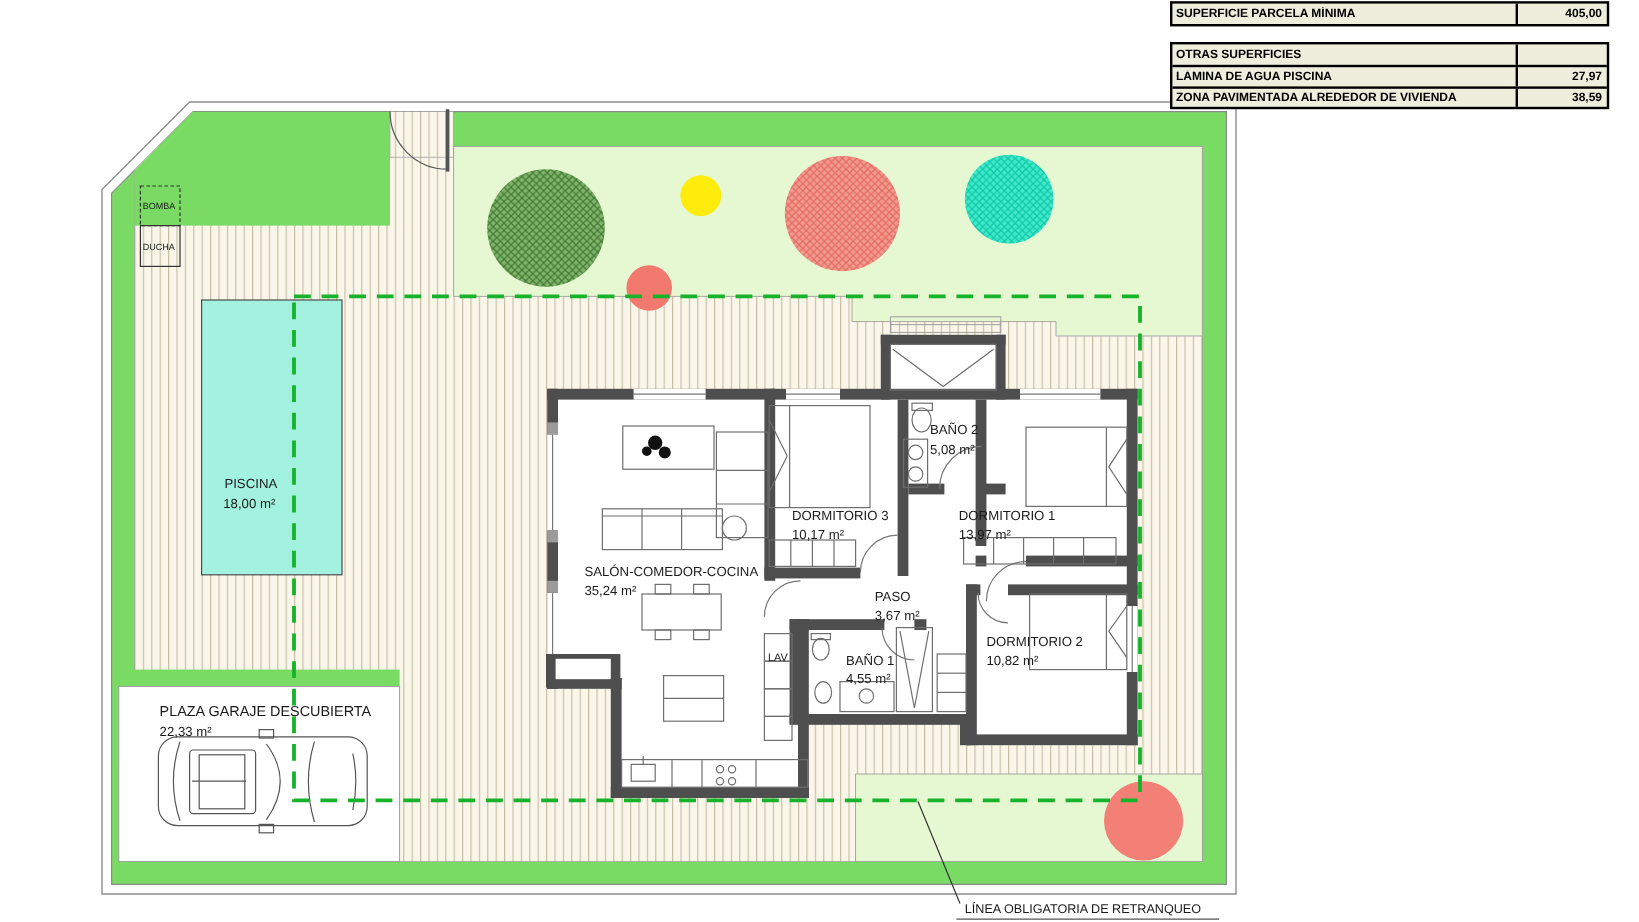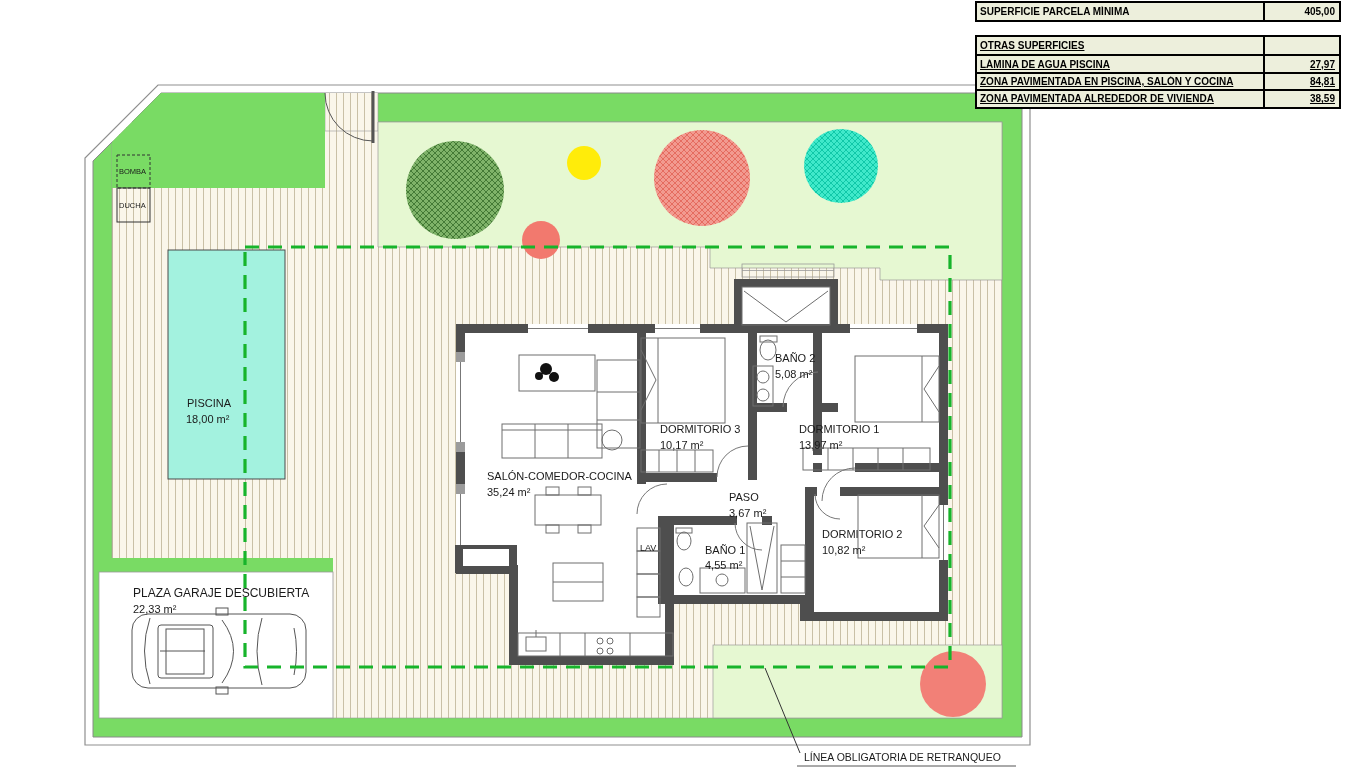--- a/index.html
+++ b/index.html
@@ -297,32 +297,28 @@
 </svg>
 
 
 <div class="surftable" style="top:1px;">
   <div class="trow">
     <div class="tlabel">SUPERFICIE PARCELA MÍNIMA</div>
     <div class="tvalue">405,00</div>
   </div>
 </div>
 
-<div class="surftable" style="top:35px;text-decoration:underline;">
+<div class="surftable" style="top:35px;">
   <div class="trow">
     <div class="tlabel">OTRAS SUPERFICIES</div>
     <div class="tvalue"></div>
   </div>
   <div class="trow">
     <div class="tlabel">LÁMINA DE AGUA PISCINA</div>
     <div class="tvalue">27,97</div>
   </div>
   <div class="trow">
-    <div class="tlabel">ZONA PAVIMENTADA EN PISCINA, SALÓN Y COCINA</div>
-    <div class="tvalue">84,81</div>
-  </div>
-  <div class="trow">
     <div class="tlabel">ZONA PAVIMENTADA ALREDEDOR DE VIVIENDA</div>
     <div class="tvalue">38,59</div>
   </div>
 </div>
 
 </div>
 
 </body></html>

